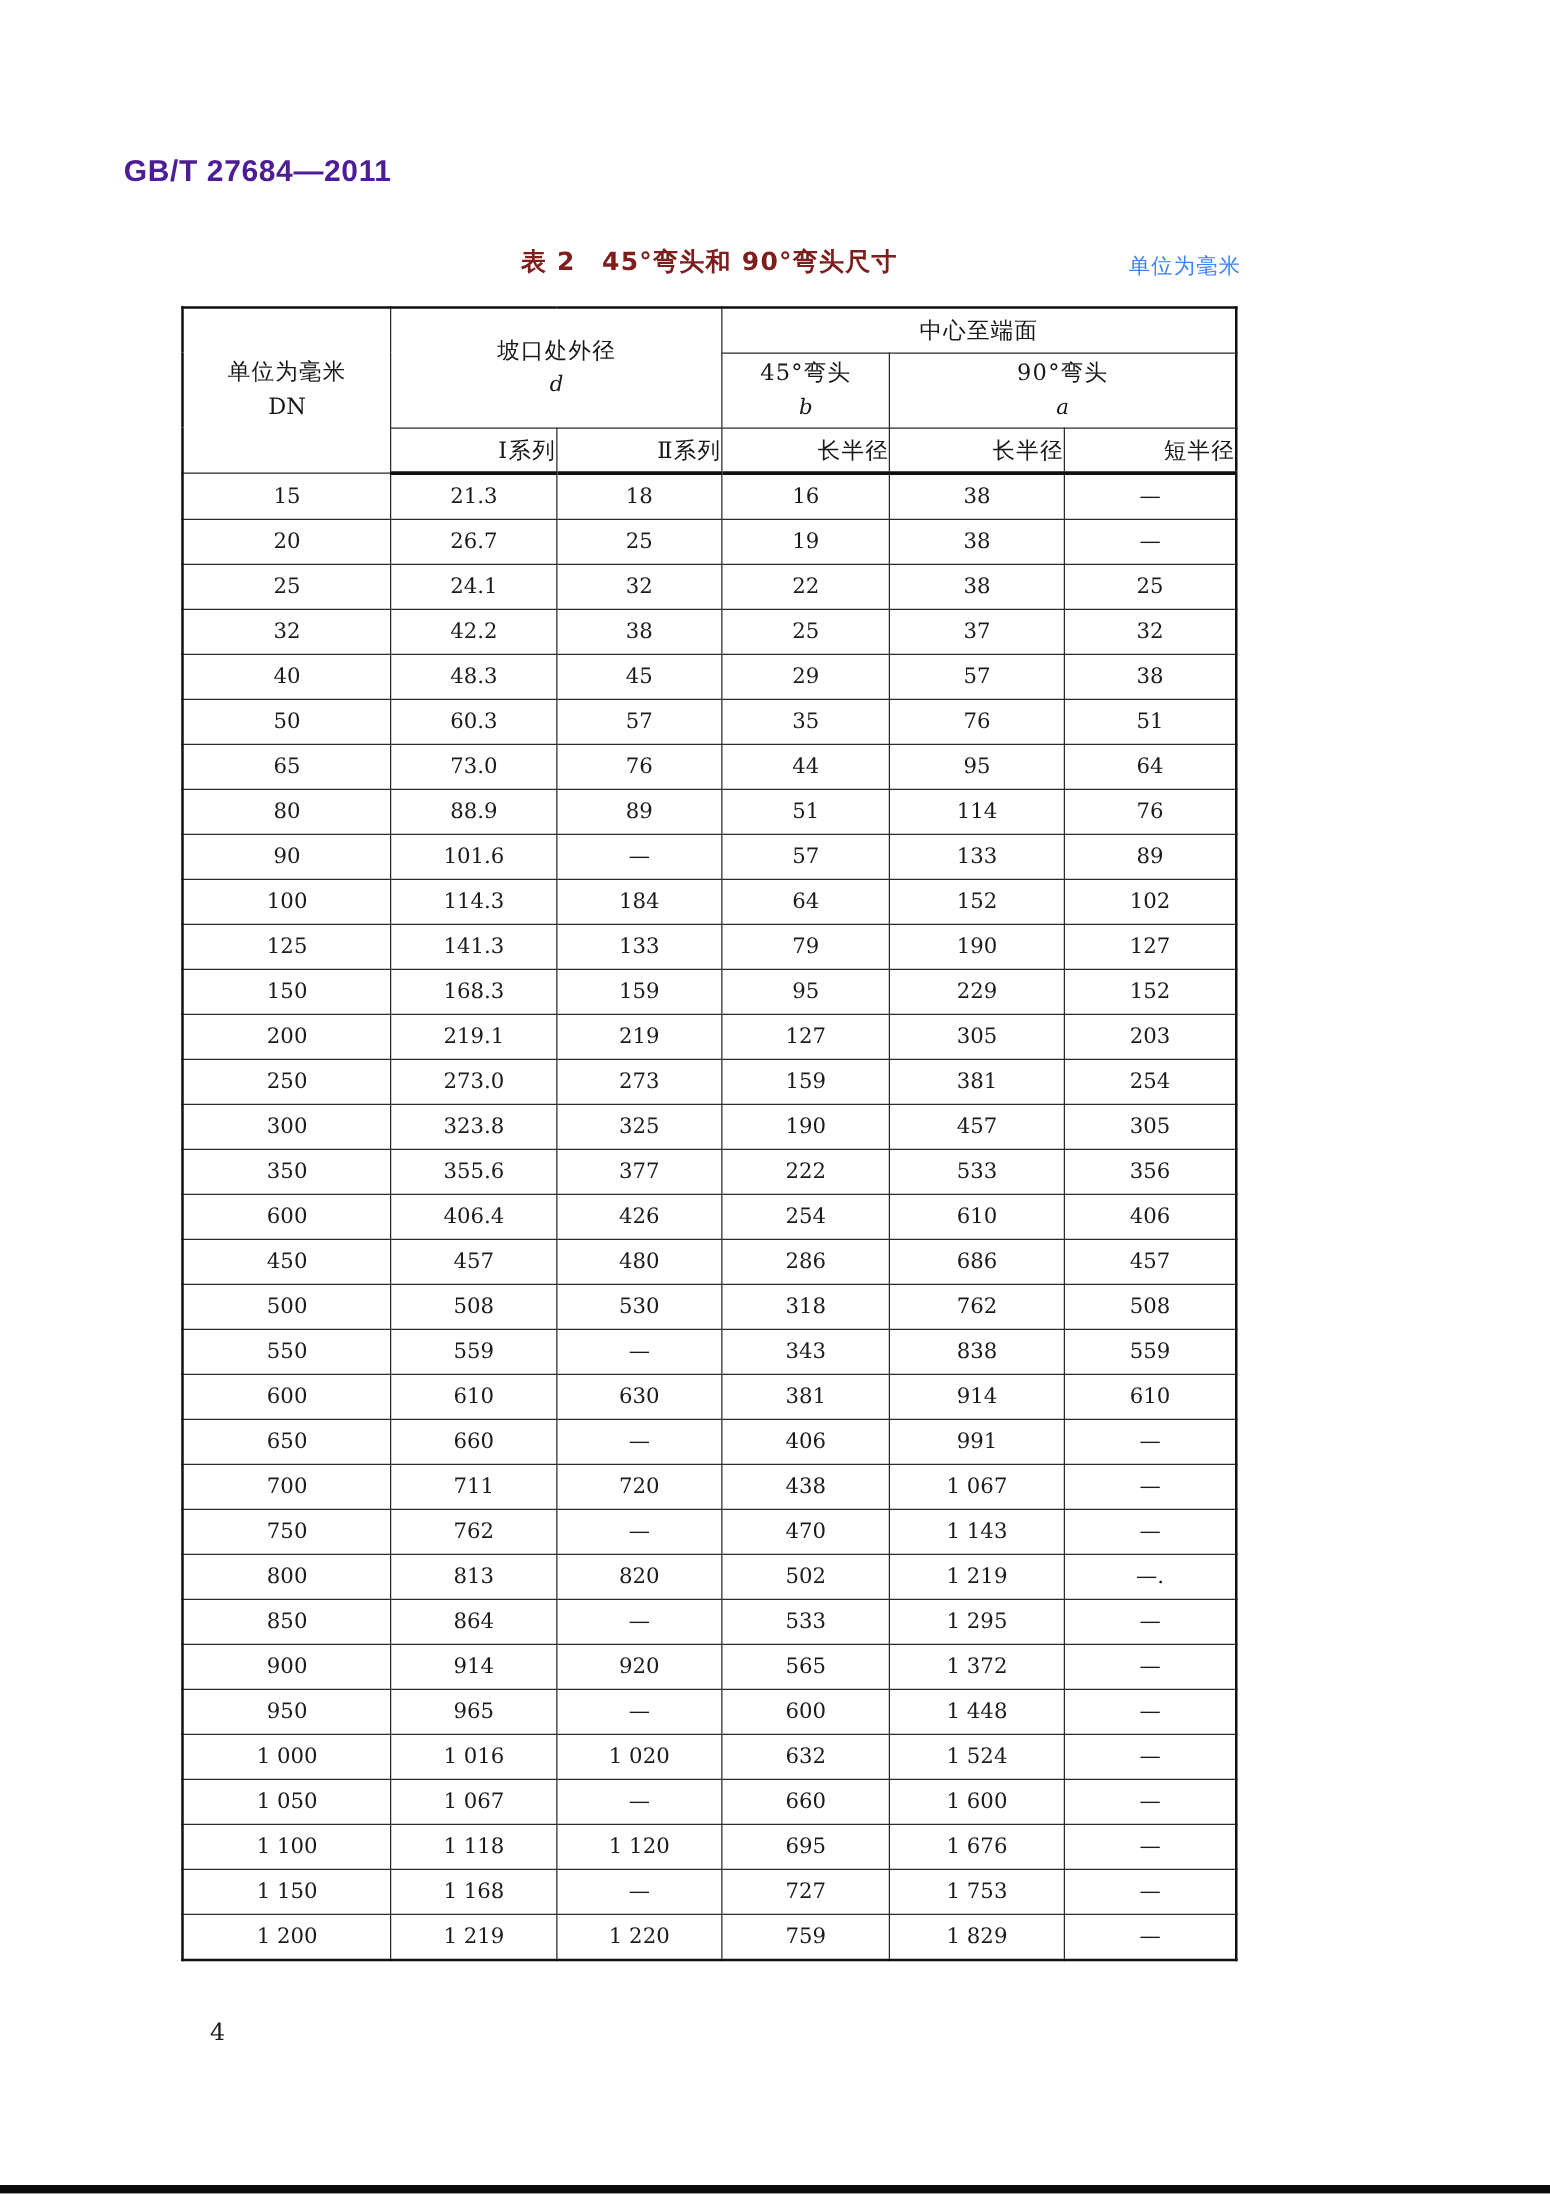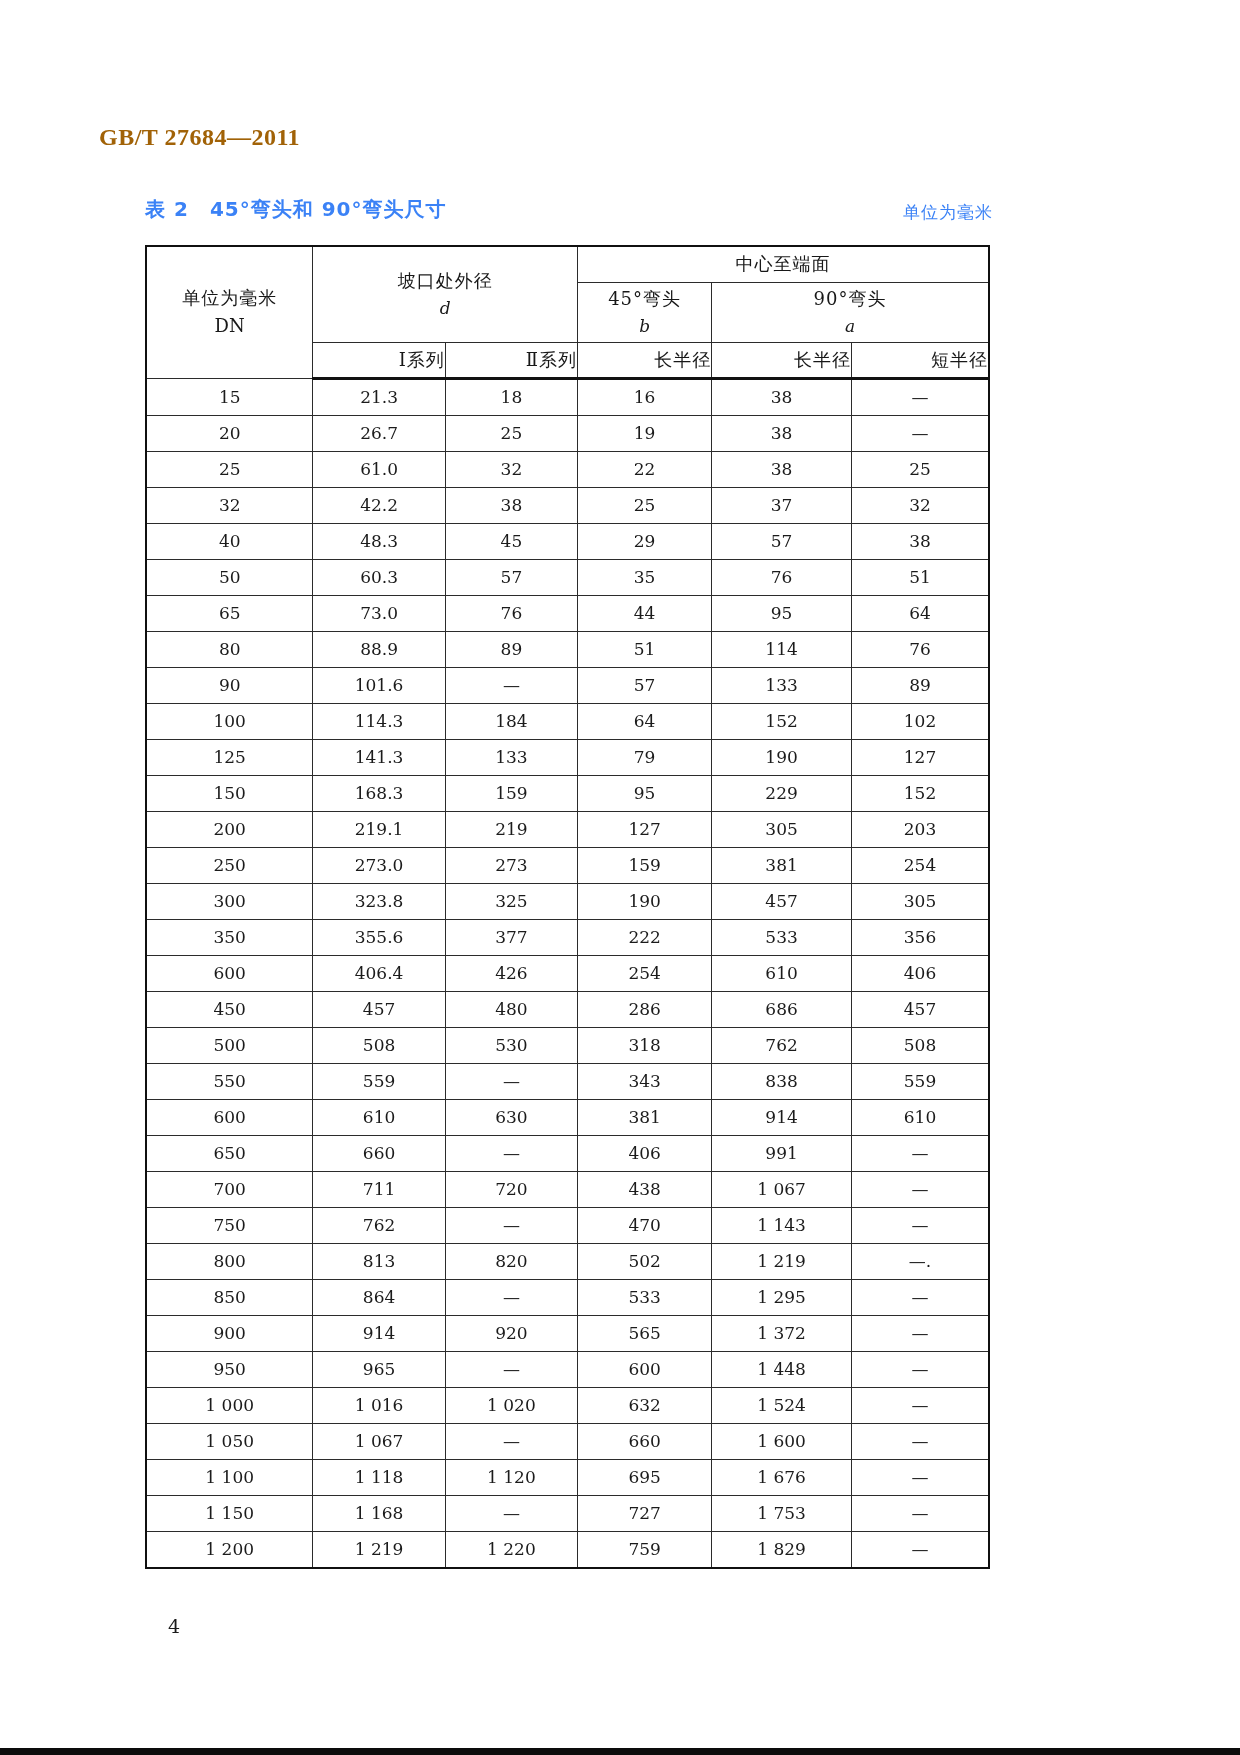--- a/index.html
+++ b/index.html
@@ -9,37 +9,37 @@
     height: 1755px;
     background: #ffffff;
     font-family: "DejaVu Serif", "Liberation Serif", serif;
     color: #1c1c1c;
     overflow: hidden;
   }
   .doc-code {
     position: absolute;
     left: 99px;
     top: 124px;
-    font-family: Liberation Serif, serif;
+    font-family: Liberation Sans, sans-serif;
     font-weight: 700;
     font-size: 24px;
     letter-spacing: 0.5px;
-    color: #a16207;
+    color: #4c1d95;
   }
   .table-title {
     position: absolute;
     left: 145px;
     top: 196px;
     width: 845px;
-    text-align: left;
+    text-align: center;
     font-family: "DejaVu Sans", "Liberation Sans", sans-serif;
     font-weight: 700;
     font-size: 20px;
     letter-spacing: 1px;
-    color: #3b82f6;
+    color: #7f1d1d;
   }
   .unit-note {
     position: absolute;
     left: 903px;
     top: 201px;
     font-size: 17px;
     letter-spacing: 1px;
     color: #3b82f6;
   }
   .table-wrap {
@@ -172,21 +172,21 @@
           <tr>
             <td>20</td>
             <td>26.7</td>
             <td>25</td>
             <td>19</td>
             <td>38</td>
             <td>—</td>
           </tr>
           <tr>
             <td>25</td>
-            <td>61.0</td>
+            <td>24.1</td>
             <td>32</td>
             <td>22</td>
             <td>38</td>
             <td>25</td>
           </tr>
           <tr>
             <td>32</td>
             <td>42.2</td>
             <td>38</td>
             <td>25</td>

